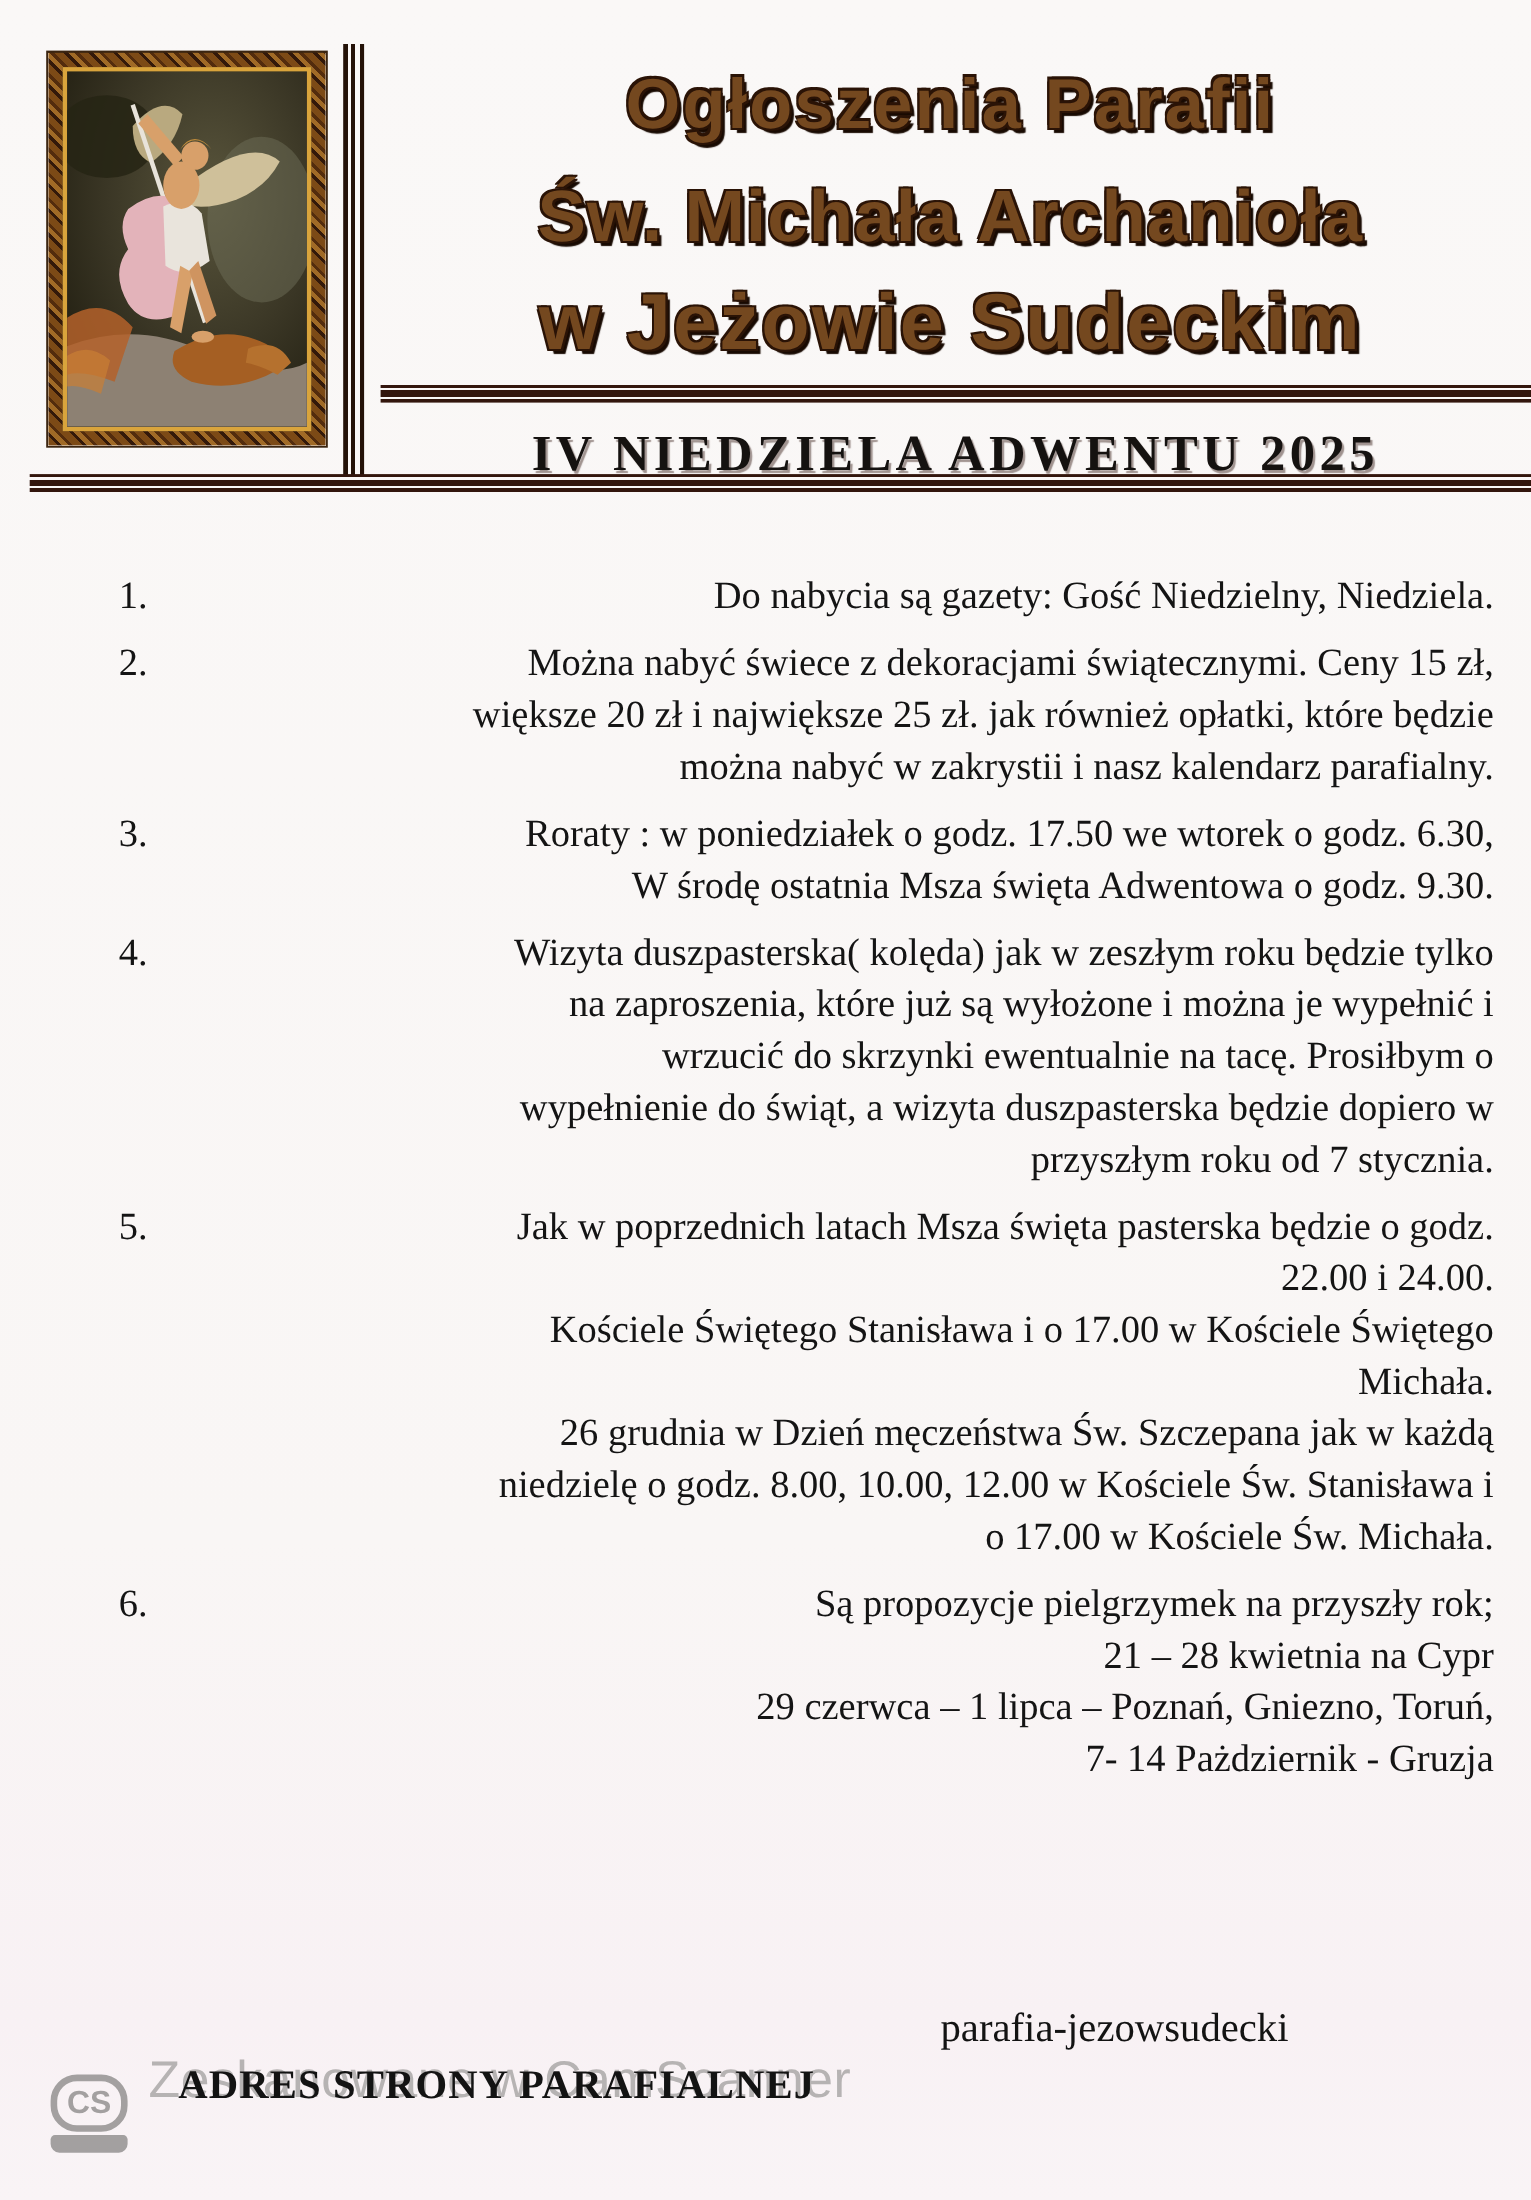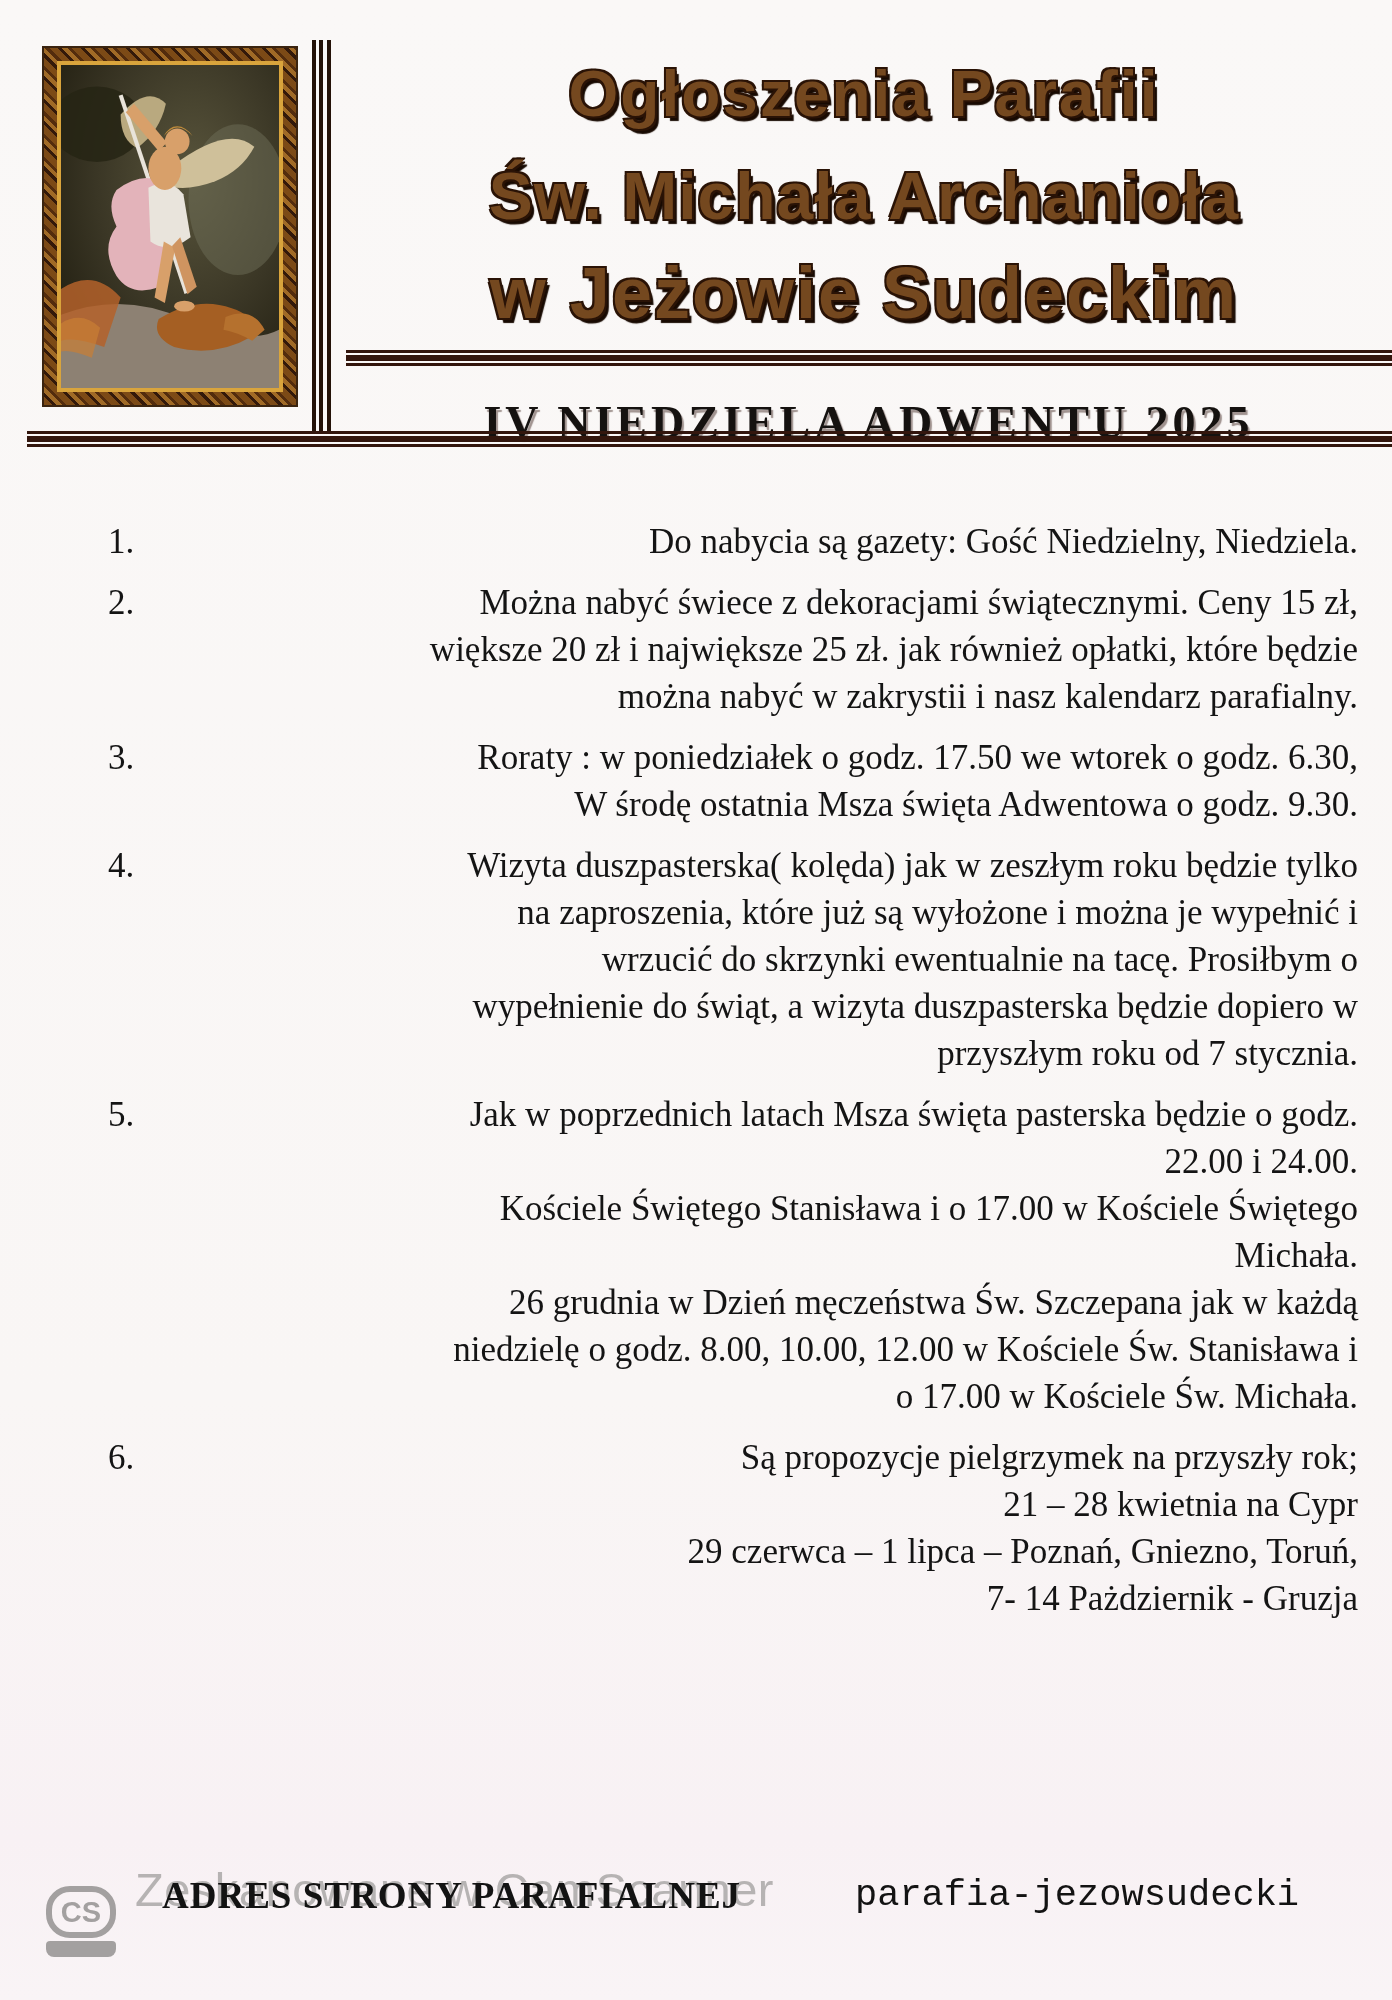--- a/index.html
+++ b/index.html
@@ -37,40 +37,40 @@
   .hl3{top:252px;font-size:72px;letter-spacing:2px;}
   
   .rule{
     position:absolute;right:0;
     background:linear-gradient(to bottom,#33160d 0 3px,transparent 3px 5px,#33160d 5px 11px,transparent 11px 13px,#33160d 13px 16px,transparent 16px);
   }
   .rule-a{left:346px;top:350px;height:16px;}
   .rule-b{left:27px;top:431px;height:17px;}
   
   .subtitle{
-    position:absolute;left:345px;right:0;top:396px;text-align:center;white-space:nowrap;
+    position:absolute;left:345px;right:0;top:385px;text-align:center;white-space:nowrap;
     font-family:"Liberation Serif",serif;font-weight:700;font-size:46px;letter-spacing:4px;
     color:#151210;text-shadow:2px 3px 1px rgba(70,45,40,.5);
   }
   
   .list{position:absolute;left:108px;top:518px;width:1250px;font-size:35px;line-height:47px;}
   .item{display:flex;margin-bottom:14px;}
   .num{flex:0 0 54px;}
   .lines{flex:1;text-align:right;}
   .ln{white-space:nowrap;}
   .ind2{padding-left:145px;}
   .ind3{padding-left:258px;}
   
   .footer-label{
     position:absolute;left:162px;top:1874px;z-index:2;
     font-size:37px;font-weight:700;letter-spacing:1px;white-space:nowrap;color:#131313;
   }
   .footer-site{
-    position:absolute;left:855px;top:1874px;z-index:2;
-    font-size:37px;white-space:nowrap;color:#131313;font-family:Liberation Mono, monospace;
+    position:absolute;left:855px;top:1822px;z-index:2;
+    font-size:37px;white-space:nowrap;color:#131313;
   }
   
   .wm-text{
     position:absolute;left:135px;top:1862px;z-index:1;
     font-family:"Liberation Sans",sans-serif;font-size:47px;color:#b6b3b3;
     letter-spacing:.5px;white-space:nowrap;
   }
   .cs-logo{position:absolute;left:46px;top:1886px;width:70px;height:72px;z-index:1;}
   .cs-box{
     box-sizing:border-box;width:70px;height:52px;border:6px solid #a3a0a0;border-radius:24px;

